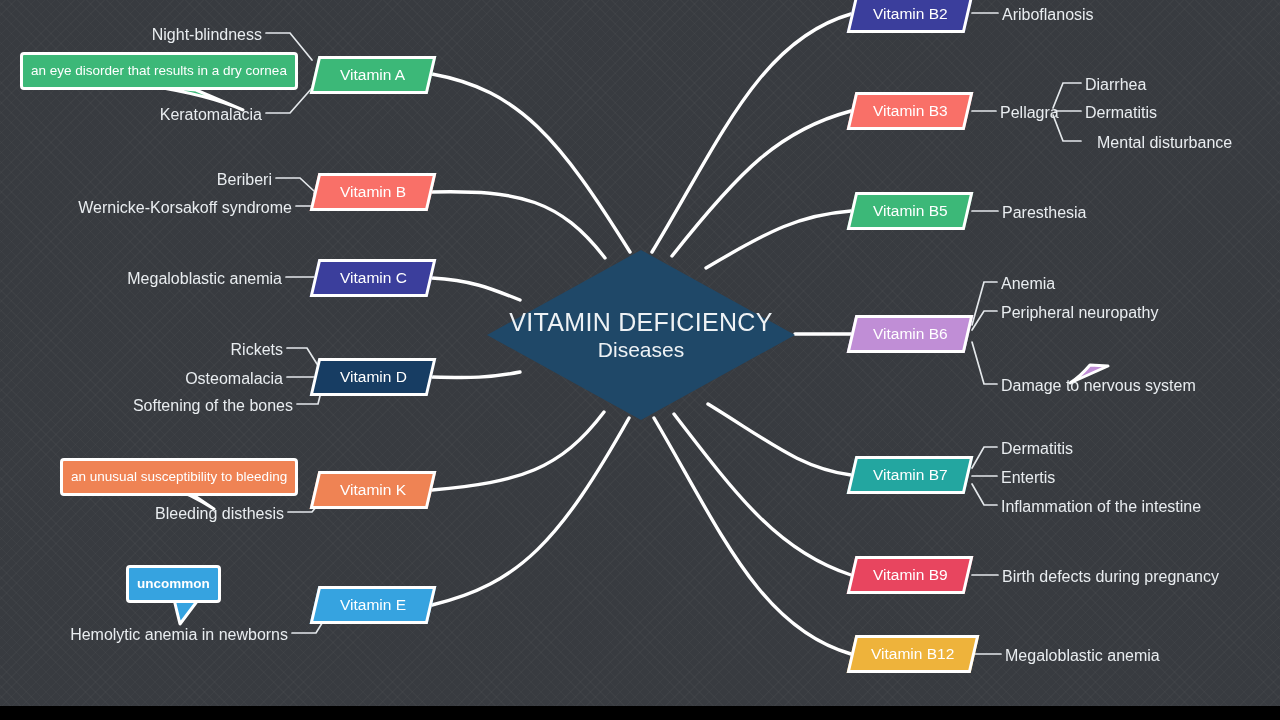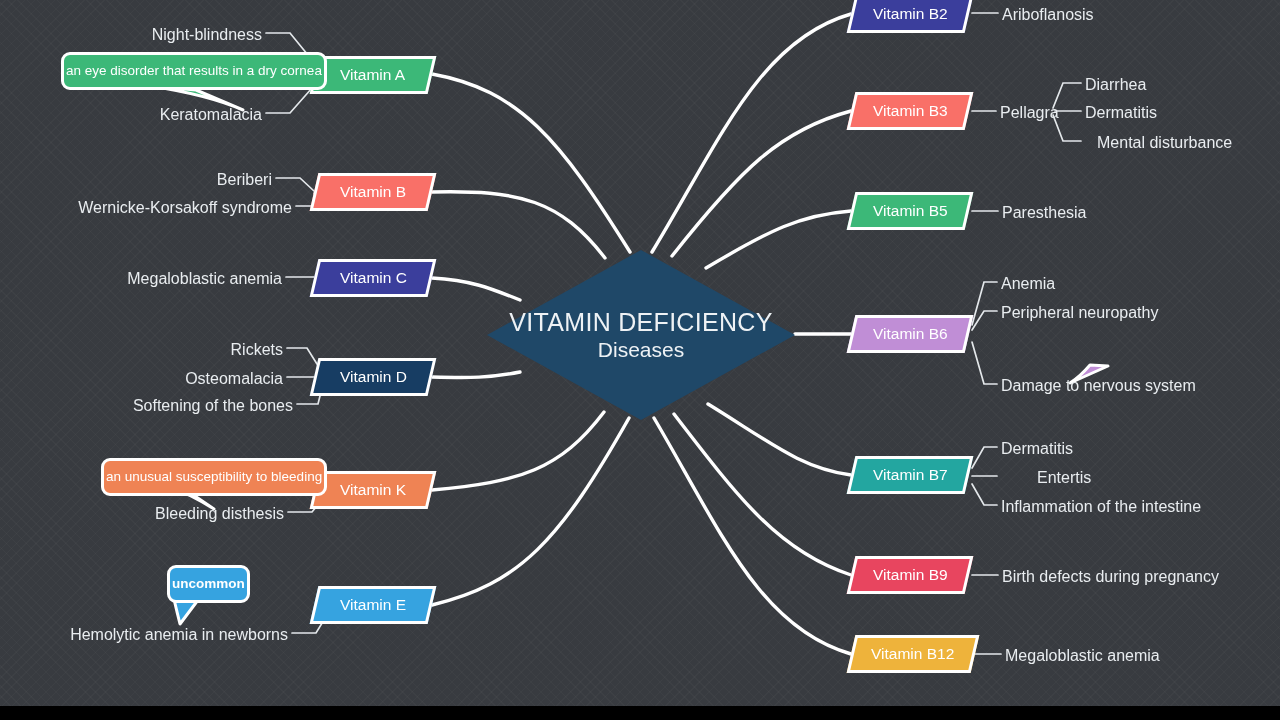--- a/index.html
+++ b/index.html
@@ -68,28 +68,27 @@
     white-space:nowrap;
     line-height:1;
   }
   .leaf.r{text-align:left;}
   .leaf.l{text-align:right;transform:translateX(-100%);}
 
   
   .callout{
     position:absolute;
     border:3px solid #ffffff;
-    border-radius:9px;
+    border-radius:4px;
     color:#ffffff;
     font-size:13.5px;
-    padding:9px 2px;
+    padding:9px 8px;
     white-space:nowrap;
     box-sizing:border-box;
     line-height:1;
-    margin-left:41px;
   }
 </style>
 </head>
 <body>
 
 <div id="stage">
   <div id="canvas">
 
     <svg id="wires" viewBox="0 0 1280 706">
       <g fill="none" stroke="#ffffff" stroke-width="3.4" stroke-linecap="round">
@@ -232,21 +231,21 @@
     <div class="leaf r" style="left:1085px;top:105px;">Dermatitis</div>
     <div class="leaf r" style="left:1085px;top:135px;margin-left:12px;">Mental disturbance</div>
 
     <div class="leaf r" style="left:1002px;top:205px;">Paresthesia</div>
 
     <div class="leaf r" style="left:1001px;top:276px;">Anemia</div>
     <div class="leaf r" style="left:1001px;top:305px;">Peripheral neuropathy</div>
     <div class="leaf r" style="left:1001px;top:378px;">Damage to nervous system</div>
 
     <div class="leaf r" style="left:1001px;top:441px;">Dermatitis</div>
-    <div class="leaf r" style="left:1001px;top:470px;margin-left:36px;">Entertis</div>
+    <div class="leaf r" style="left:1001px;top:470px;">Entertis</div>
     <div class="leaf r" style="left:1001px;top:499px;">Inflammation of the intestine</div>
 
     <div class="leaf r" style="left:1002px;top:569px;">Birth defects during pregnancy</div>
 
     <div class="leaf r" style="left:1005px;top:648px;">Megaloblastic anemia</div>
 
     <div class="callout" style="left:20px;top:52px;background:#3cb878;">
       <span>an eye disorder that results in a dry cornea</span>
     </div>
 

